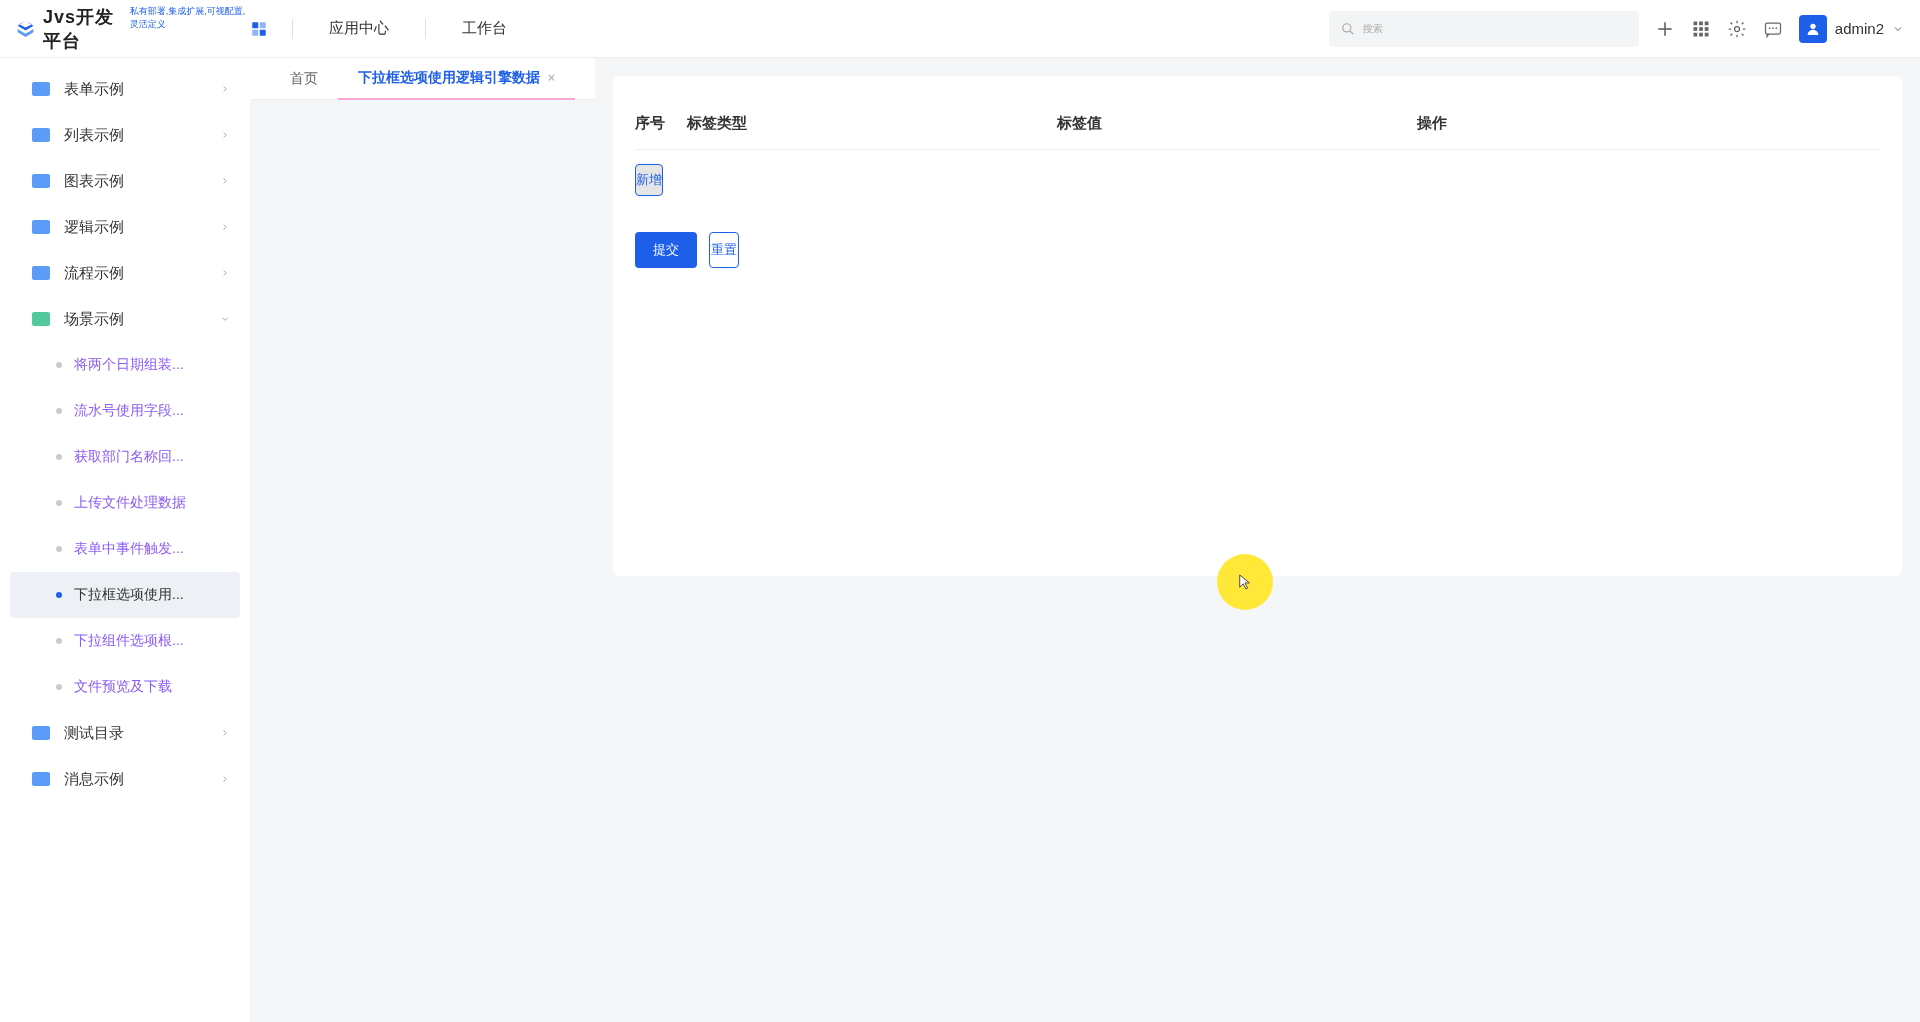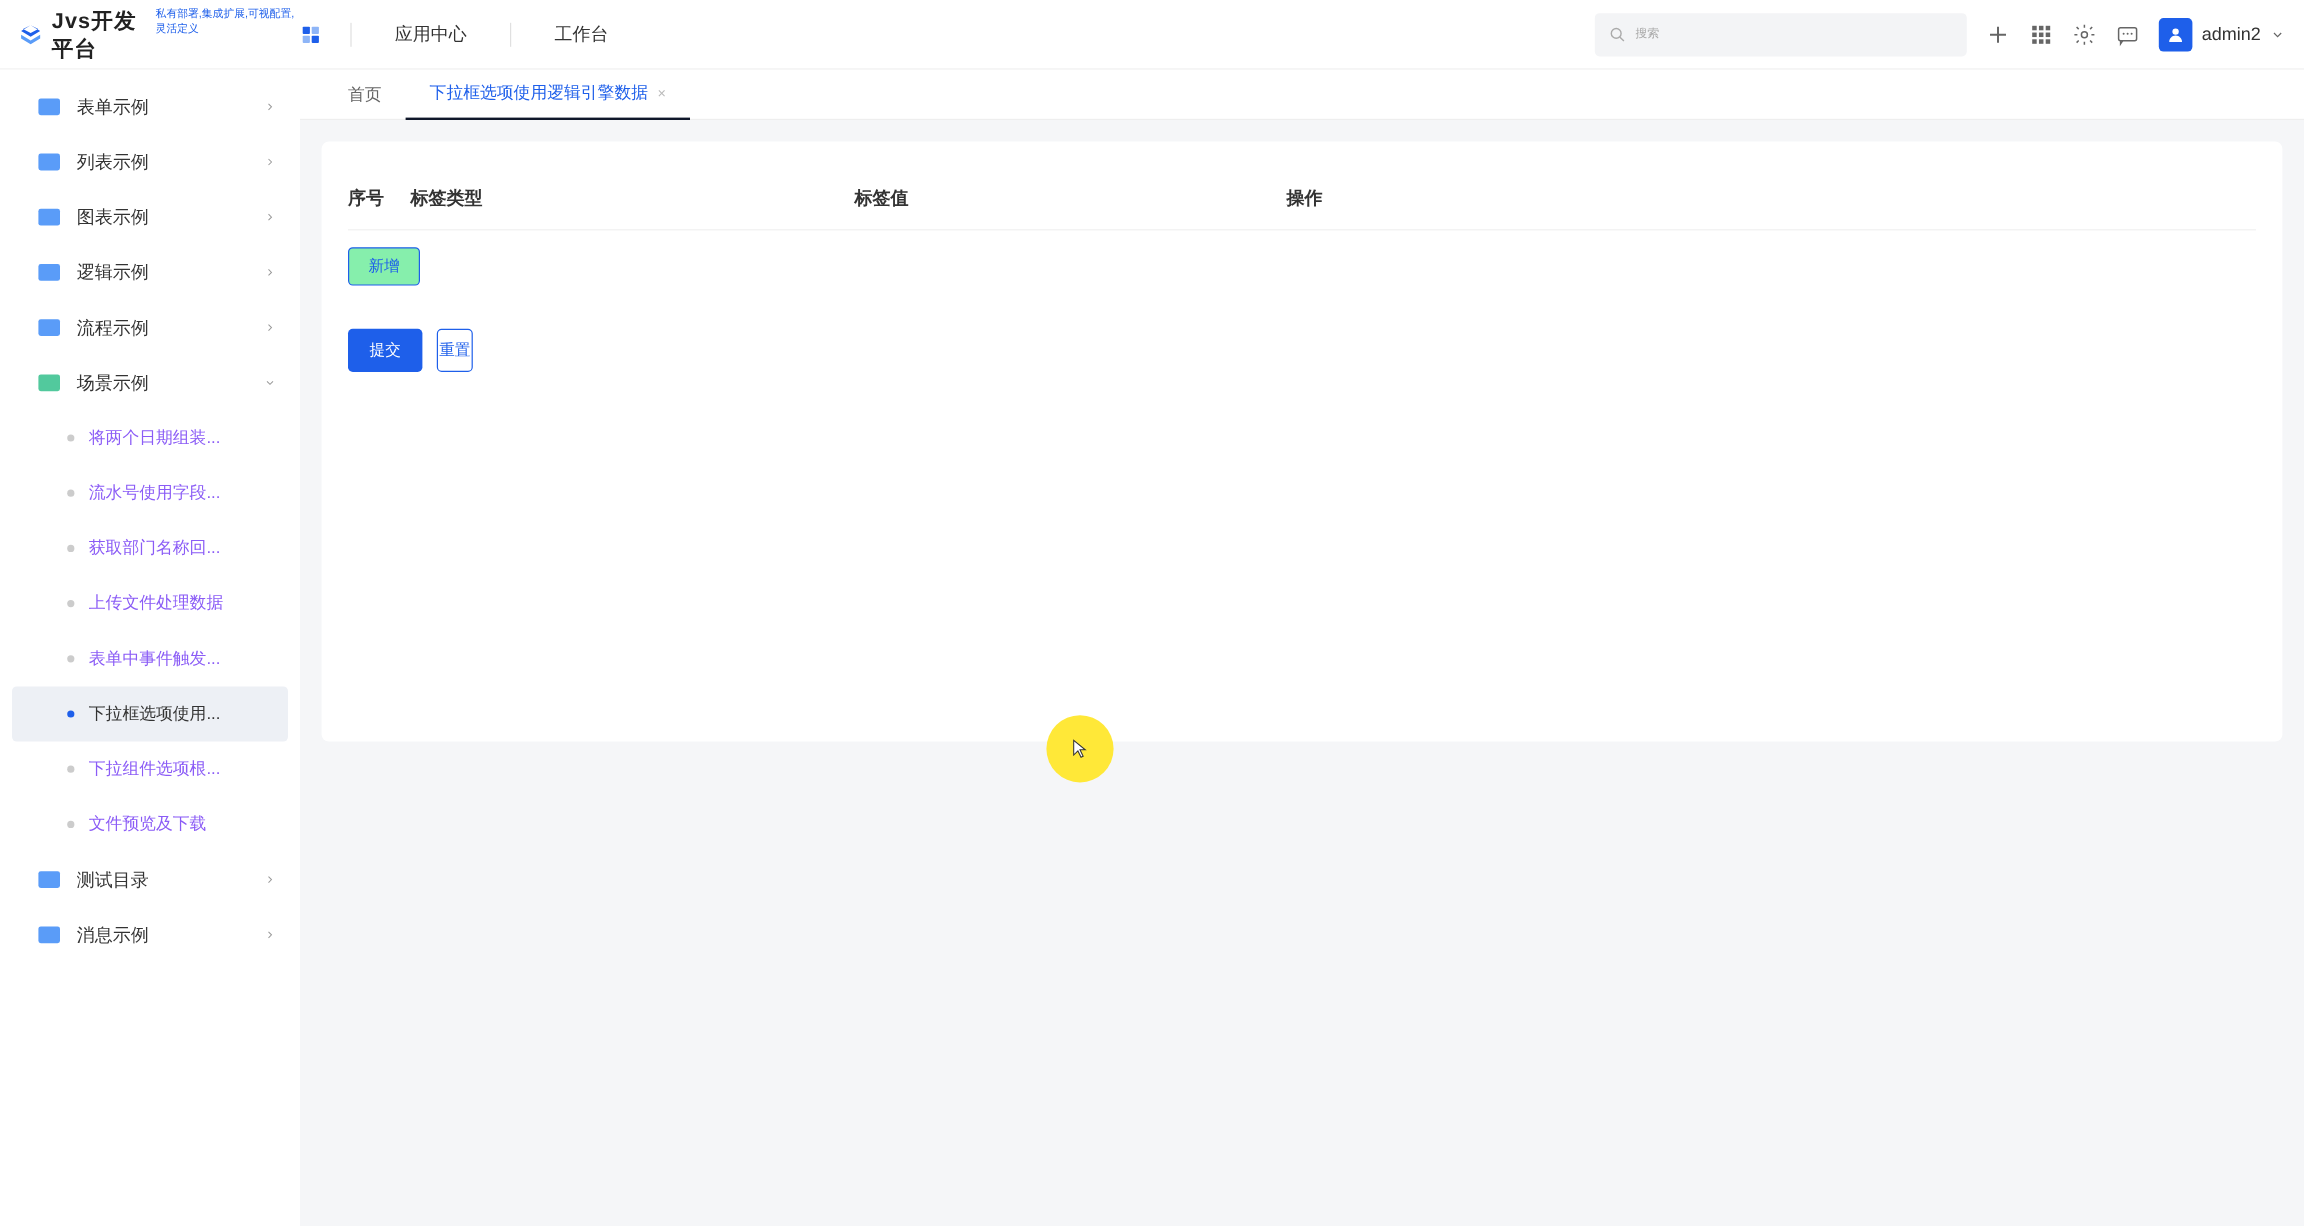--- a/index.html
+++ b/index.html
@@ -192,21 +192,21 @@
       background: #1e5fea;
     }
     .subitem-label {
       white-space: nowrap;
       overflow: hidden;
       text-overflow: ellipsis;
     }
     .main {
       flex: 1;
       display: flex;
-      flex-direction: column;
+      flex-direction: row;
       overflow: hidden;
     }
     .tabs {
       height: 42px;
       background: #fff;
       display: flex;
       align-items: center;
       padding: 0 20px;
       border-bottom: 1px solid #eee;
     }
@@ -215,21 +215,22 @@
       height: 42px;
       display: flex;
       align-items: center;
       font-size: 14px;
       color: #666;
       cursor: pointer;
       position: relative;
     }
     .tab.active {
       color: #1e5fea;
-      border-bottom: 2px solid #0f172a;
+      border-bottom: 2px solid #f9a8d4;
+      font-weight: bold;
     }
     .tab-close {
       margin-left: 8px;
       color: #bbb;
       font-size: 12px;
     }
     .content {
       flex: 1;
       padding: 18px;
       overflow: auto;
@@ -251,24 +252,24 @@
     .th-type { width: 370px; }
     .th-value { width: 360px; }
     .th-action { flex: 1; }
     .table-divider {
       height: 1px;
       background: #f0f0f0;
       margin: 8px 0 14px 0;
     }
     .btn-add {
       display: inline-block;
-      padding: 6px 16px;
+      padding: 6px 0;
       border: 1px solid #1e5fea;
       color: #1e5fea;
-      background: #86efac;
+      background: #e5e5e5;
       border-radius: 4px;
       font-size: 13px;
       cursor: pointer;
     }
     .action-row {
       margin-top: 36px;
       display: flex;
       gap: 12px;
     }
     .btn-primary {

